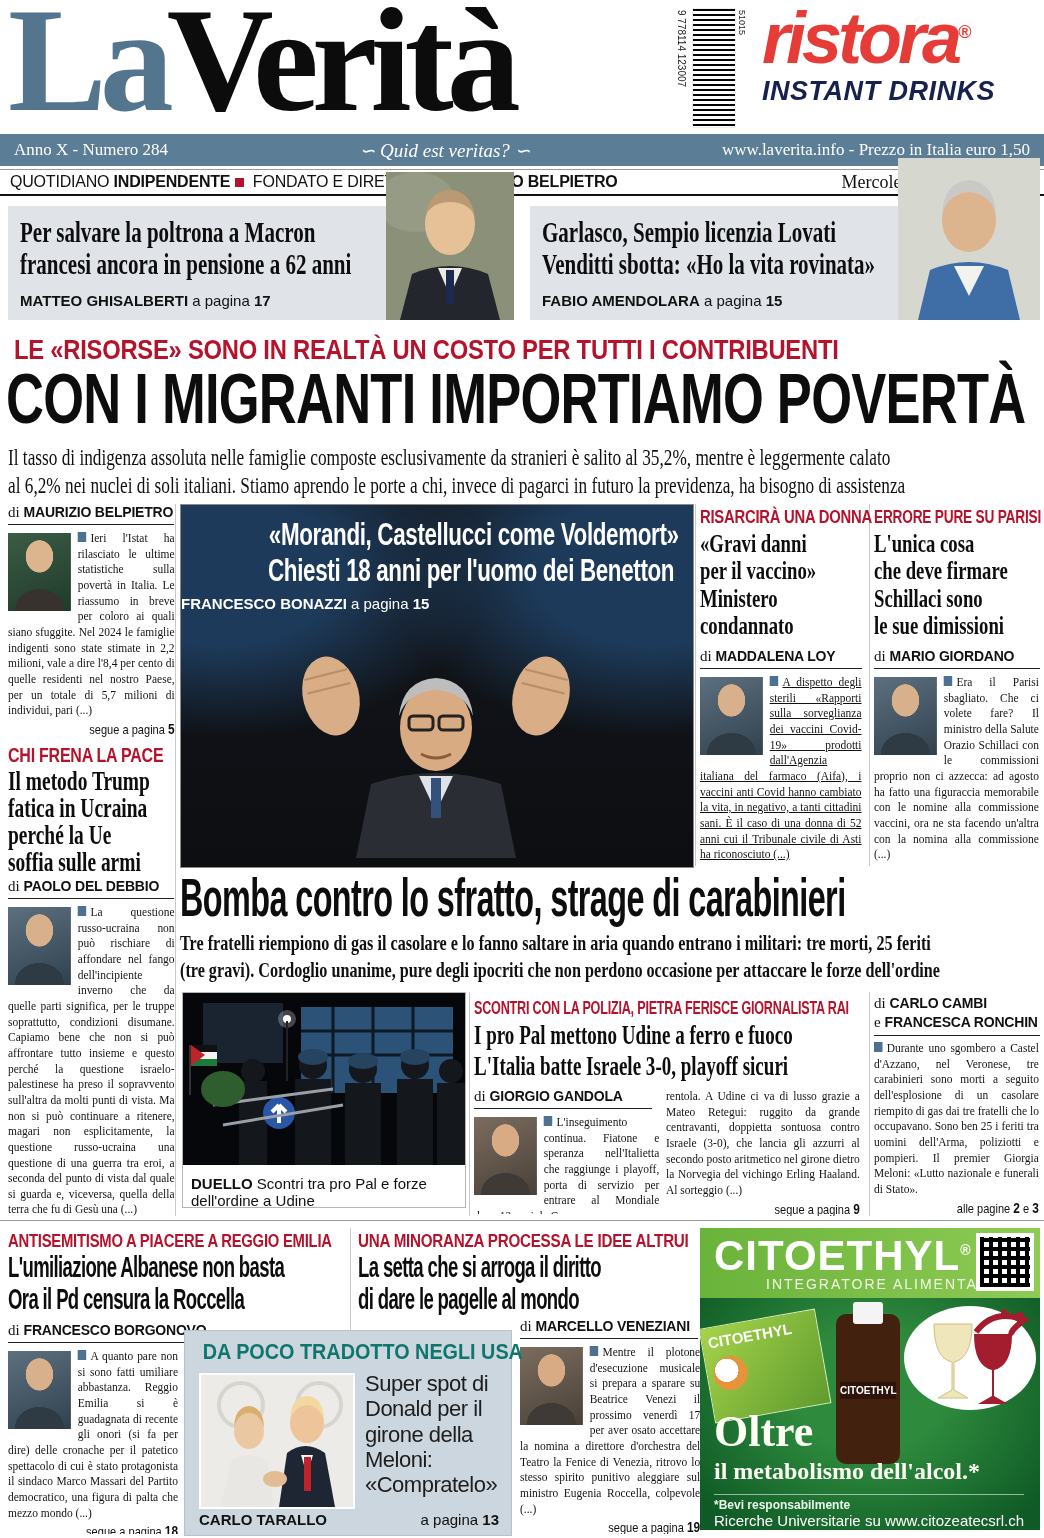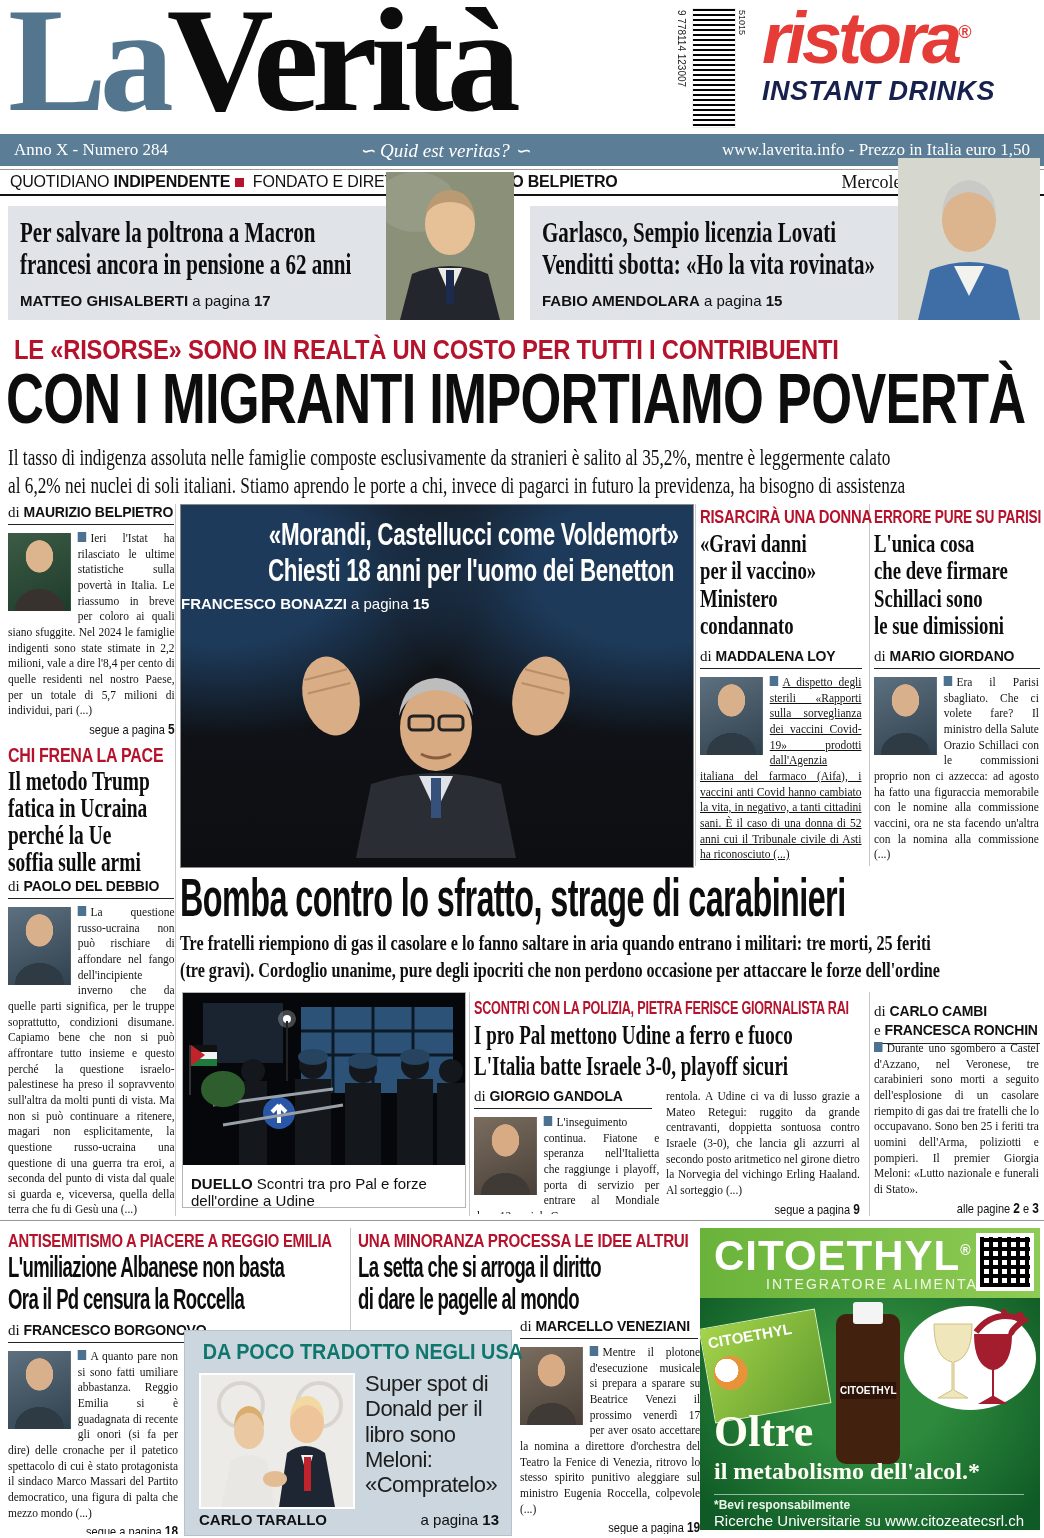--- a/index.html
+++ b/index.html
@@ -320,21 +320,21 @@
       <div class="bodytx"><span class="leadsq"></span><span>L'inseguimento continua. Fiatone e speranza nell'Italietta che raggiunge i playoff, porta di servizio per entrare al Mondiale dopo 12 anni da Cene-</span></div>
     </div>
   </div>
   <div class="abs" style="left:666px;top:1088px;width:228px;height:128px;overflow:hidden;">
     <div class="squeeze" style="width:228px;">
       <div class="bodytx">rentola. A Udine ci va di lusso grazie a Mateo Retegui: ruggito da grande centravanti, doppietta sontuosa contro Israele (3-0), che lancia gli azzurri al secondo posto aritmetico nel girone dietro la Norvegia del vichingo Erling Haaland. Al sorteggio (...)</div>
       <div class="segue"><span>segue a pagina</span> <b>9</b></div>
     </div>
   </div>
 
-  <div class="abs byline" style="left:874px;top:994px;width:166px;line-height:1.25;margin-top:8px;">
+  <div class="abs byline" style="left:874px;top:994px;width:166px;line-height:1.25;">
     <span class="pre">di</span> <span class="nm">CARLO CAMBI</span><br>
     <span class="pre">e</span> <span class="nm">FRANCESCA RONCHIN</span>
   </div>
   <div class="abs" style="left:874px;top:1040px;width:194px;height:176px;overflow:hidden;">
     <div class="squeeze" style="width:194px;">
       <div class="bodytx"><span class="leadsq"></span><span>Durante uno sgombero a Castel d'Azzano, nel Veronese, tre carabinieri sono morti a seguito dell'esplosione di un casolare riempito di gas dai tre fratelli che lo occupavano. Sono ben 25 i feriti tra uomini dell'Arma, poliziotti e pompieri. Il premier Giorgia Meloni: «Lutto nazionale e funerali di Stato».</span></div>
       <div class="segue"><span>alle pagine</span> <b>2</b> <span>e</span> <b>3</b></div>
 
     </div>
   </div>
@@ -389,21 +389,21 @@
       <path d="M20,132 L30,86 Q48,74 66,86 L74,132 Z" fill="#e9e7e3"></path>
       <ellipse cx="48" cy="56" rx="15" ry="18" fill="#eac9a2"></ellipse>
       <path d="M33,52 Q34,32 48,31 Q62,32 63,52 Q58,38 48,38 Q38,38 33,52 Z" fill="#d9ae6e"></path>
       <path d="M78,132 L86,78 Q104,64 124,78 L134,132 Z" fill="#1d2632"></path>
       <path d="M100,80 L106,100 L112,80 Z" fill="#f4f4f2"></path>
       <rect x="103" y="82" width="7" height="34" fill="#c0232c"></rect>
       <ellipse cx="106" cy="48" rx="17" ry="20" fill="#eec49a"></ellipse>
       <path d="M89,44 Q90,22 106,21 Q122,22 123,44 Q116,30 106,30 Q96,30 89,44 Z" fill="#f2d9a2"></path>
       <ellipse cx="74" cy="104" rx="12" ry="8" fill="#e2bd93"></ellipse>
     </svg>
-    <div class="abs" style="left:180px;top:40px;width:142px;font-size:22px;line-height:1.15;color:#1d1d1d;letter-spacing:-.5px;">Super spot di Donald per il libro sono Meloni: «Compratelo»</div>
+    <div class="abs" style="left:180px;top:40px;width:142px;font-size:22px;line-height:1.15;color:#1d1d1d;letter-spacing:-.5px;">Super spot di Donald per il girone della Meloni: «Compratelo»</div>
     <div class="abs" style="left:14px;top:180px;font-size:15px;">
       <b>CARLO TARALLO</b>
     </div>
     <div class="abs" style="right:12px;top:180px;font-size:15px;">
       <span>a pagina</span>
       <b>13</b>
     </div>
   </div>
 
   <div class="abs" style="left:700px;top:1228px;width:340px;height:302px;">

